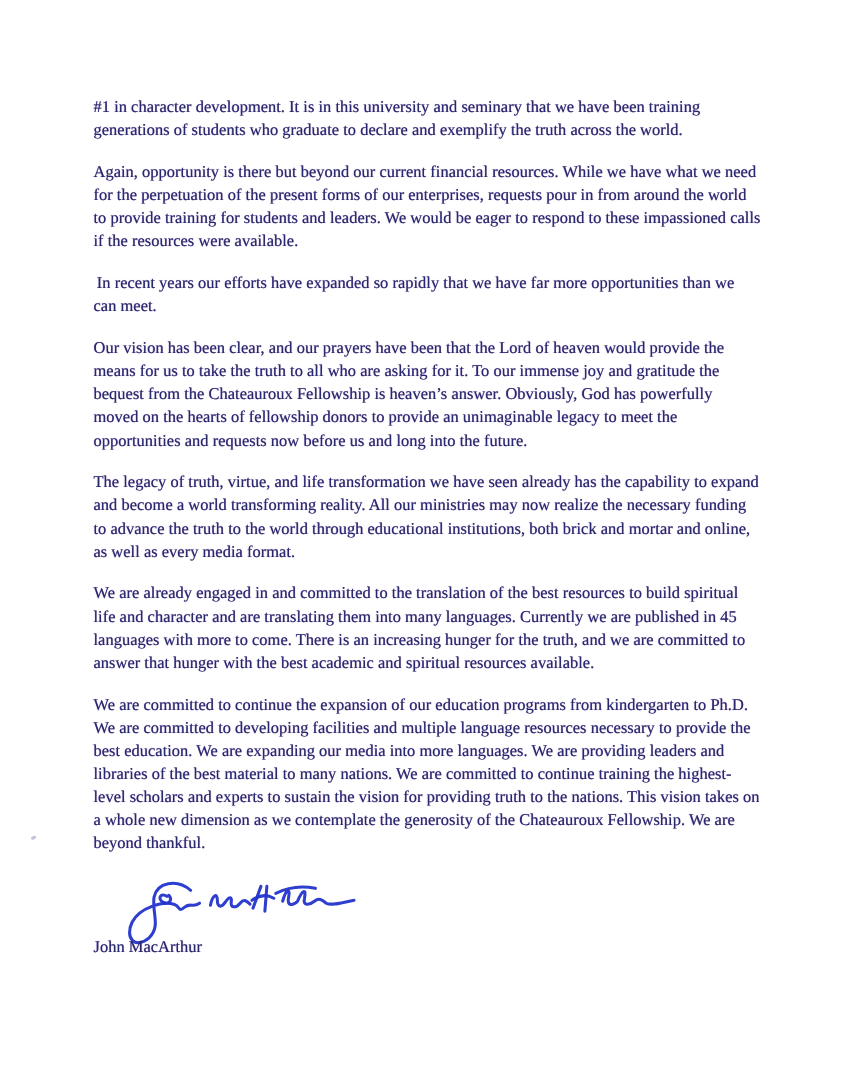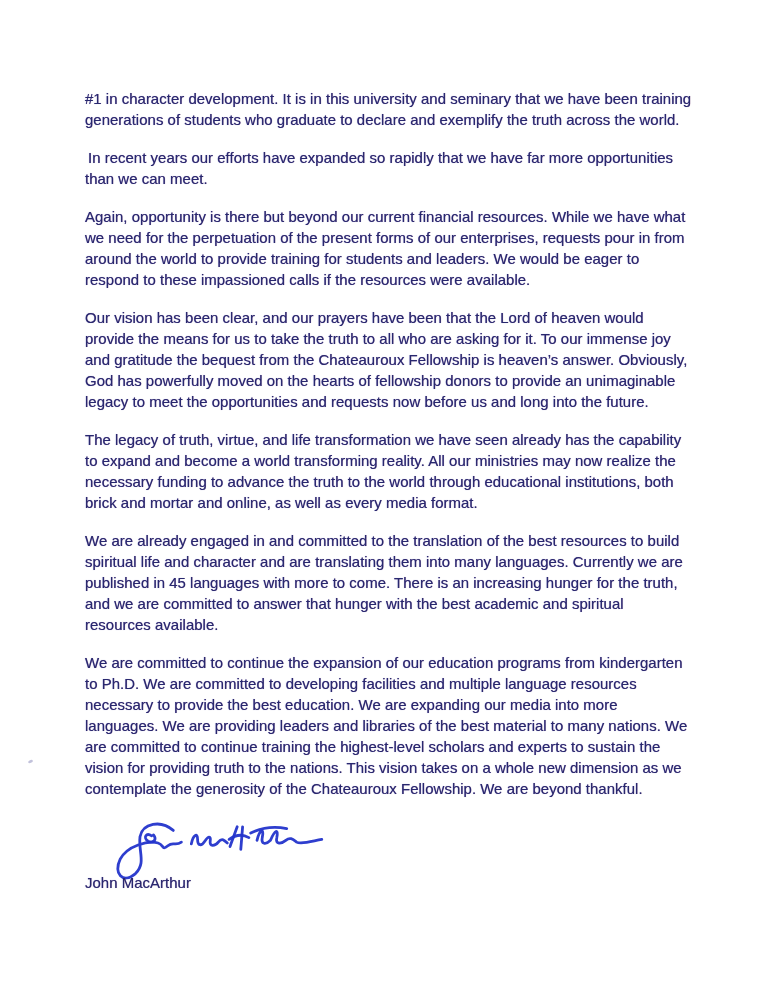--- a/index.html
+++ b/index.html
@@ -11,21 +11,21 @@
   html, body {
     margin: 0;
     padding: 0;
     background: #ffffff;
   }
   .page {
     position: relative;
     width: 765px;
     height: 990px;
     background: var(--paper, #ffffff);
-    font-family: Liberation Sans, sans-serif;
+    font-family: Liberation Serif, serif;
     color: var(--ink, #28286e);
     overflow: hidden;
   }
   .body-text {
     position: absolute;
     top: 88px;
     left: 85px;
     width: 607px;
   }
   .para, .closing, .typed-name {
@@ -74,23 +74,23 @@
   }
 </style>
 </head>
 <body>
 
 <div class="page">
   <div class="body-text">
 
     <p class="para">#1 in character development. It is in this university and seminary that we have been training generations of students who graduate to declare and exemplify the truth across the world.</p>
 
+    <p class="para">Again, opportunity is there but beyond our current financial resources. While we have what we need for the perpetuation of the present forms of our enterprises, requests pour in from around the world to provide training for students and leaders. We would be eager to respond to these impassioned calls if the resources were available.</p>
+
     <p class="para indent-slight">In recent years our efforts have expanded so rapidly that we have far more opportunities than we can meet.</p>
-
-    <p class="para">Again, opportunity is there but beyond our current financial resources. While we have what we need for the perpetuation of the present forms of our enterprises, requests pour in from around the world to provide training for students and leaders. We would be eager to respond to these impassioned calls if the resources were available.</p>
 
     <p class="para">Our vision has been clear, and our prayers have been that the Lord of heaven would provide the means for us to take the truth to all who are asking for it. To our immense joy and gratitude the bequest from the Chateauroux Fellowship is heaven’s answer. Obviously, God has powerfully moved on the hearts of fellowship donors to provide an unimaginable legacy to meet the opportunities and requests now before us and long into the future.</p>
 
     <p class="para">The legacy of truth, virtue, and life transformation we have seen already has the capability to expand and become a world transforming reality. All our ministries may now realize the necessary funding to advance the truth to the world through educational institutions, both brick and mortar and online, as well as every media format.</p>
 
     <p class="para">We are already engaged in and committed to the translation of the best resources to build spiritual life and character and are translating them into many languages. Currently we are published in 45 languages with more to come. There is an increasing hunger for the truth, and we are committed to answer that hunger with the best academic and spiritual resources available.</p>
 
     <p class="para">We are committed to continue the expansion of our education programs from kindergarten to Ph.D. We are committed to developing facilities and multiple language resources necessary to provide the best education. We are expanding our media into more languages. We are providing leaders and libraries of the best material to many nations. We are committed to continue training the highest-level scholars and experts to sustain the vision for providing truth to the nations. This vision takes on a whole new dimension as we contemplate the generosity of the Chateauroux Fellowship. We are beyond thankful.</p>
 
 

